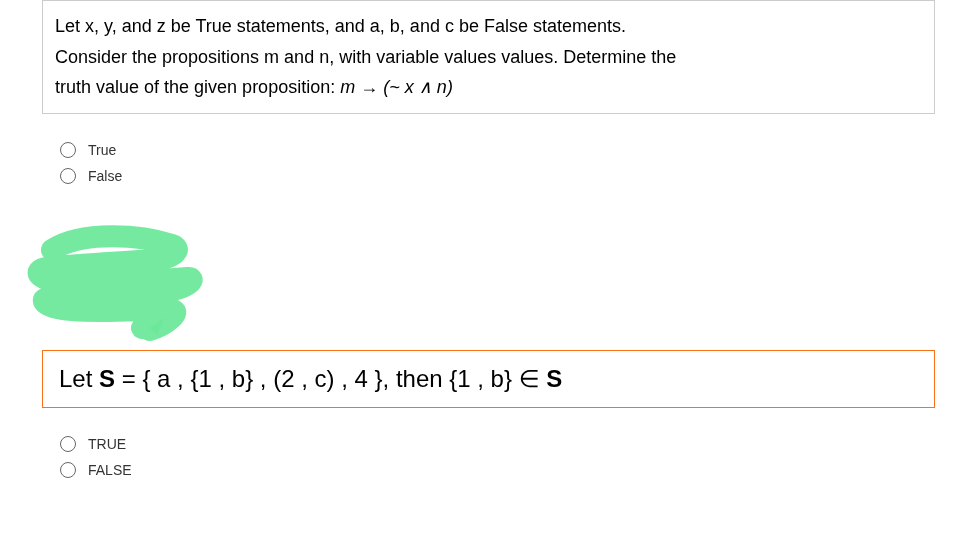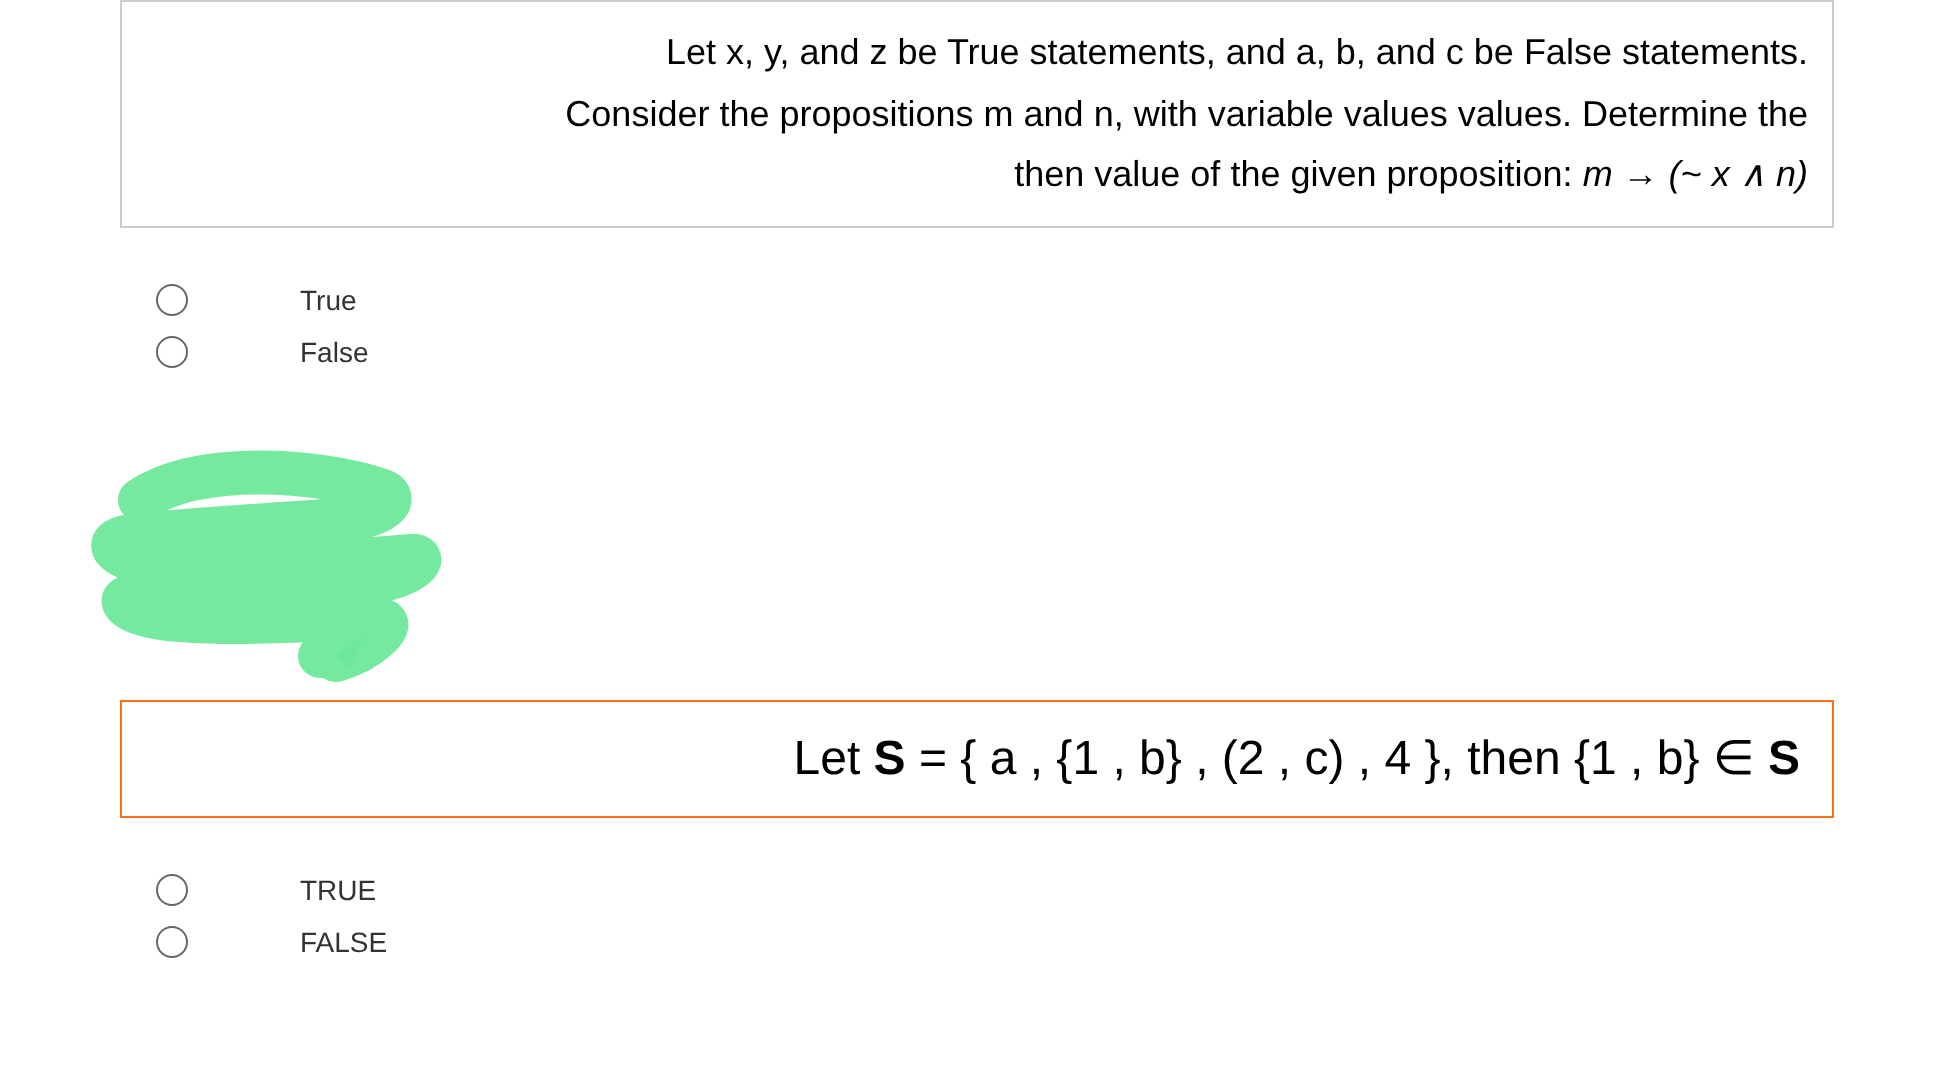--- a/index.html
+++ b/index.html
@@ -8,23 +8,22 @@
       padding: 0;
     }
     body {
       font-family: 'Segoe UI', Tahoma, Geneva, Verdana, sans-serif;
       background: #ffffff;
       width: 977px;
       height: 537px;
       position: relative;
     }
     .container {
-      padding: 0 60px;
+      padding: 0 42px;
       padding-top: 0;
-      text-align: right;
     }
     .question-box {
       border: 1px solid #ccc;
       padding: 10px 12px;
       margin-bottom: 12px;
     }
     .question-text {
       font-size: 18px;
       line-height: 1.7;
       color: #000;
@@ -45,21 +44,20 @@
       width: 16px;
       height: 16px;
       border: 1.5px solid #666;
       border-radius: 50%;
       margin-right: 12px;
       flex-shrink: 0;
     }
     .option-label {
       font-size: 14px;
       color: #333;
-      margin-left: 44px;
     }
     .scribble-wrap {
       position: relative;
       height: 140px;
       margin-top: 10px;
     }
     .scribble {
       position: absolute;
       left: -20px;
       top: 0;
@@ -86,21 +84,21 @@
   </style>
 </head>
 <body>
 
 <div class="container">
 
   <div class="question-box">
     <div class="question-text">
       <span>Let x, y, and z be True statements, and a, b, and c be False statements.</span><br>
       <span>Consider the propositions m and n, with variable values values. Determine the</span><br>
-      <span>then value of the given proposition: </span><span class="formula">m  →  (~ x ∧ n)</span>
+      <span>truth value of the given proposition: </span><span class="formula">m  →  (~ x ∧ n)</span>
     </div>
   </div>
   <div class="options">
     <div class="option-row">
       <span class="radio"></span>
       <span class="option-label">True</span>
     </div>
     <div class="option-row">
       <span class="radio"></span>
       <span class="option-label">False</span>

